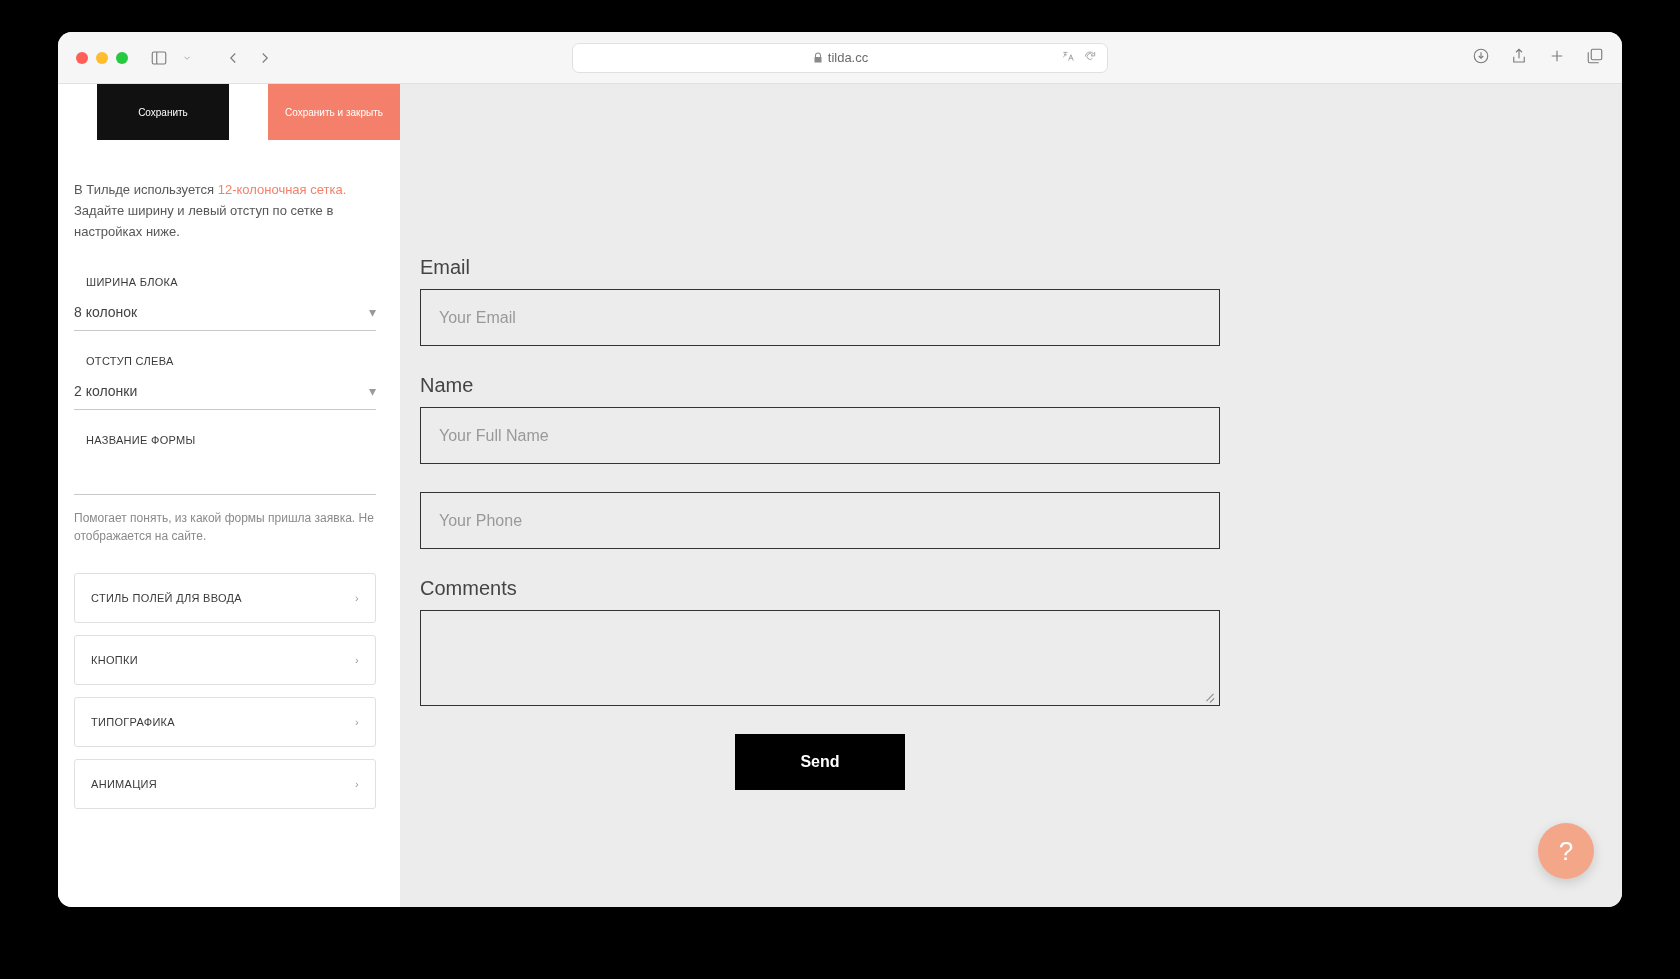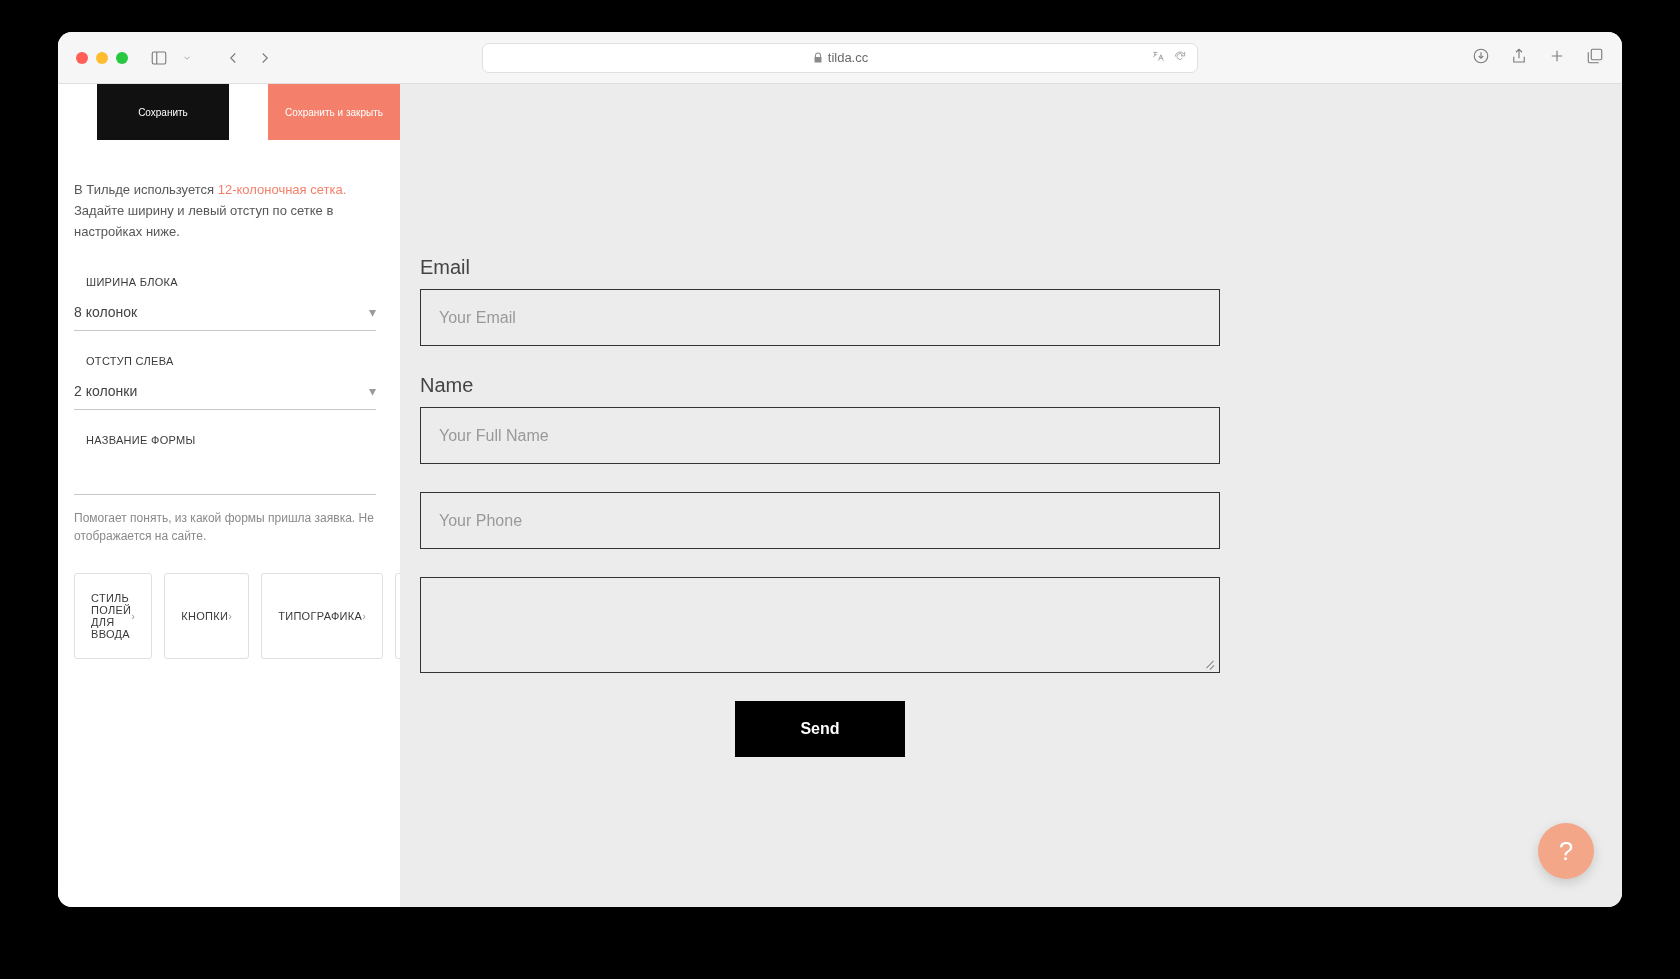--- a/index.html
+++ b/index.html
@@ -35,21 +35,21 @@
   .dot { width: 12px; height: 12px; border-radius: 50%; }
   .dot.red { background:#ff5f57; }
   .dot.yellow { background:#febc2e; }
   .dot.green { background:#28c840; }
   .tb-group { display: flex; align-items: center; gap: 14px; color:#7a7a7a; }
   .tb-icon { width: 18px; height: 18px; display:flex; align-items:center; justify-content:center; }
   .tb-icon svg { width:100%; height:100%; stroke:#7a7a7a; fill:none; stroke-width:1.5; }
   .addr {
     position:absolute;
     left:50%; transform:translateX(-50%);
-    width: 716px; height: 30px;
+    width: 536px; height: 30px;
     background:#fff;
     border:1px solid #e0e0e0;
     border-radius:7px;
     display:flex; align-items:center; justify-content:center;
     font-size:13px; color:#6a6a6a;
   }
   .addr .lock { width:12px; height:12px; margin-right:4px; }
   .addr-right { position:absolute; right:10px; top:50%; transform:translateY(-50%); display:flex; gap:8px; align-items:center;}
   .addr-right svg { width:14px; height:14px; stroke:#9a9a9a; fill:none; stroke-width:1.5;}
   .tb-right { margin-left:auto; display:flex; gap:20px; align-items:center; }
@@ -85,21 +85,21 @@
     display:flex; justify-content:space-between; align-items:center;
     cursor:pointer;
   }
   .sec-select .caret { color:#9a9a9a; }
   .sec-input {
     width:100%; border:none; border-bottom:1px solid #c8c8c8;
     padding:14px 0 8px 0; font-size:14px;
   }
   .subhint { margin-top:14px; font-size:12px; color:#8a8a8a; line-height:1.5; }
 
-  .accordion { margin-top: 28px; display:flex; gap:12px; }
+  .accordion { margin-top: 28px; display:flex; flex-direction:column; gap:12px; }
   .acc-item {
     border:1px solid #e0e0e0;
     border-radius:3px;
     padding: 18px 16px;
     display:flex; justify-content:space-between; align-items:center;
     font-size:11px; letter-spacing:.3px; color:#3a3a3a;
     cursor:pointer;
   }
   .acc-item .chev { color:#9a9a9a; }
 
@@ -276,20 +276,21 @@
           <div class="field-input">
               <span>Your Full Name</span>
             </div>
         </div>
         <div class="field">
           <div class="field-input">
               <span>Your Phone</span>
             </div>
         </div>
         <div class="field">
+          <div class="field-label">Comments</div>
           <div class="field-textarea">
             <div class="ta-handle"></div>
           </div>
         </div>
         <div class="submit">
             <span>Send</span>
           </div>
       </div>
 
       <div class="helpfab">

